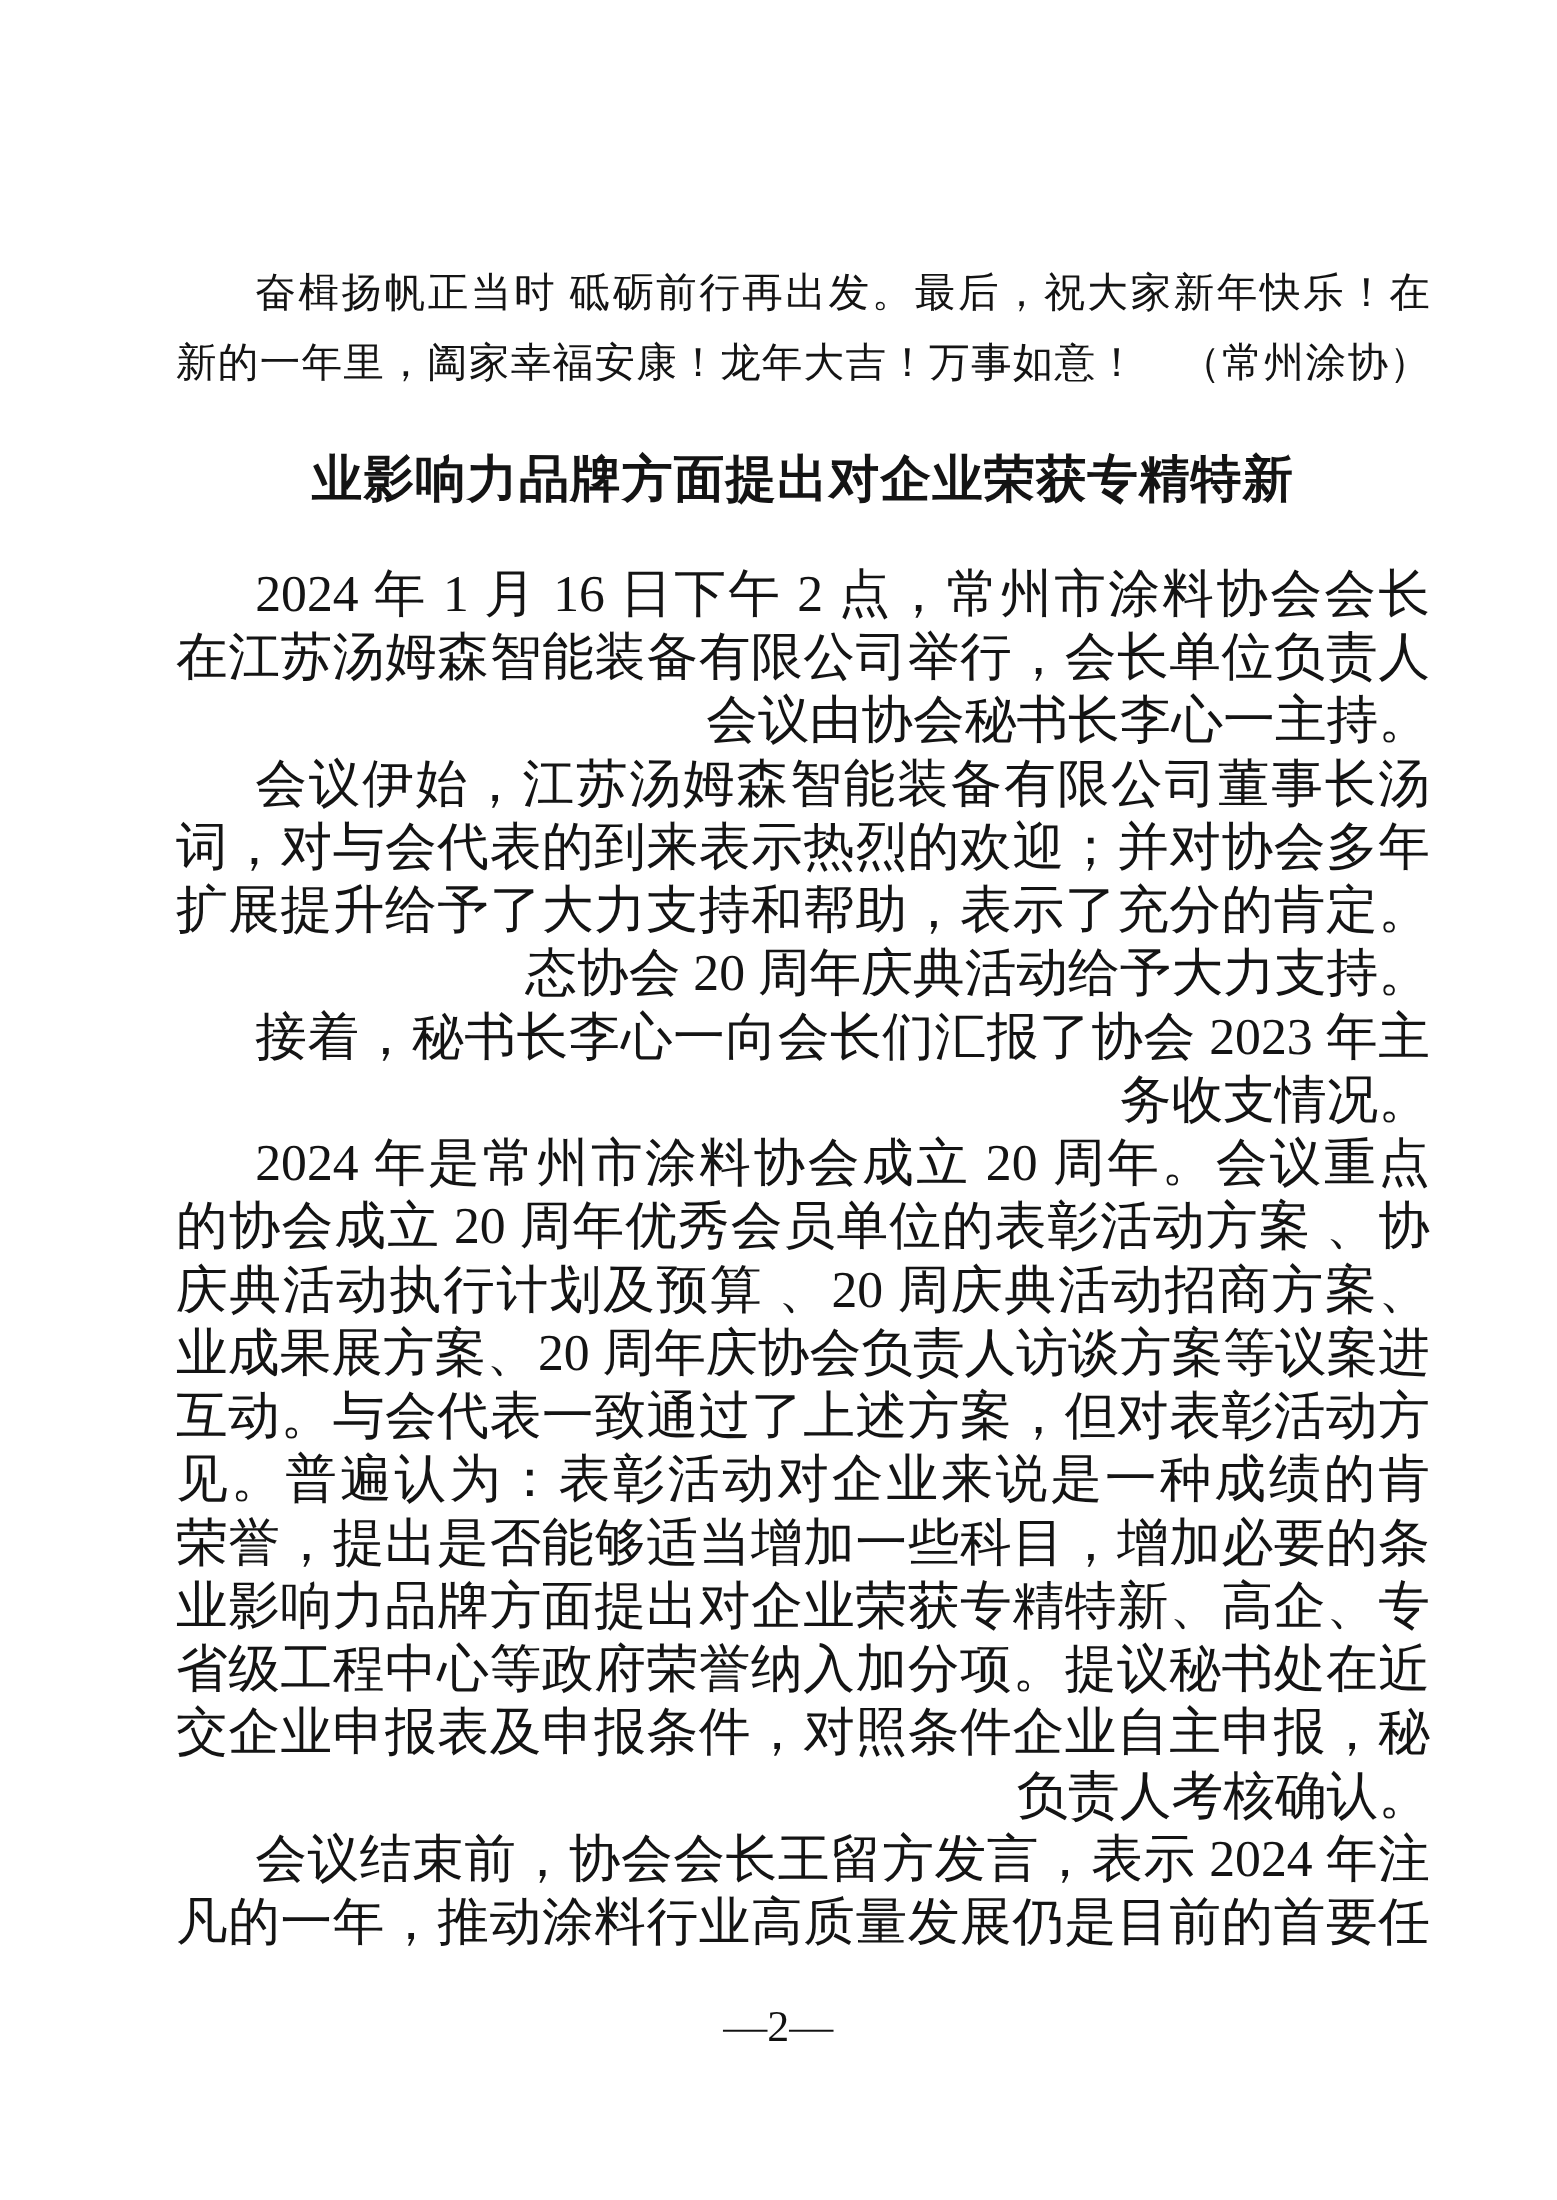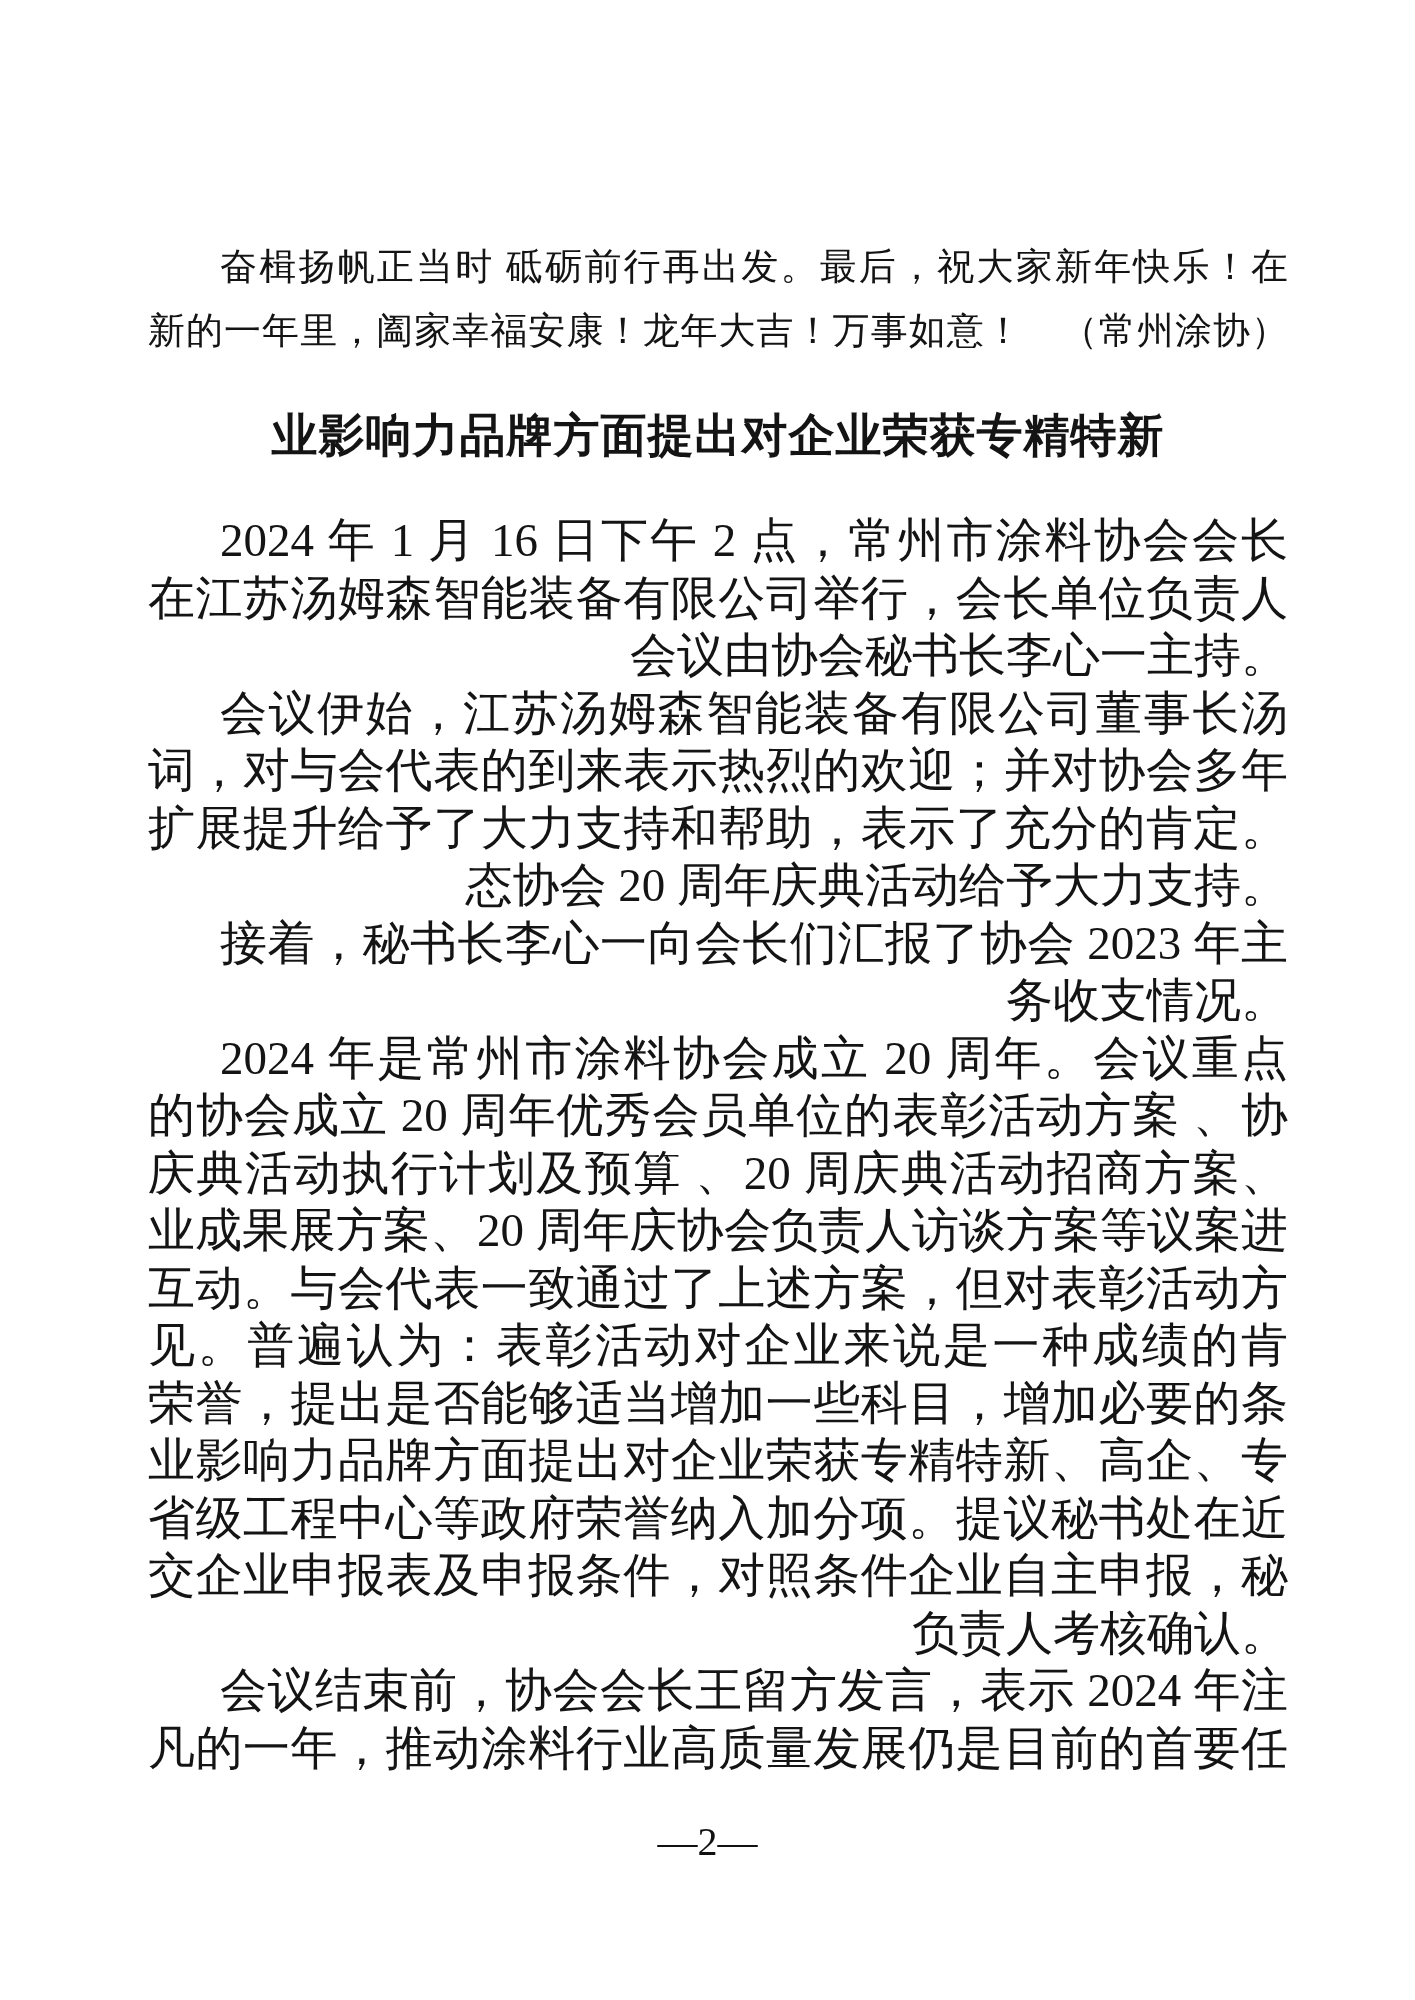--- a/index.html
+++ b/index.html
@@ -7,21 +7,21 @@
     position: relative;
     width: 1415px;
     height: 2000px;
     background: #ffffff;
     font-family: "Liberation Serif", "DejaVu Serif", serif;
     color: #141414;
     overflow: hidden;
   }
   .content {
     position: absolute;
-    left: 148px;
+    left: 160px;
     top: 235px;
     width: 1140px;
   }
   .ln {
     height: 57.5px;
     line-height: 57.5px;
     font-size: 47px;
     overflow: hidden;
     white-space: normal;
     word-break: normal;

